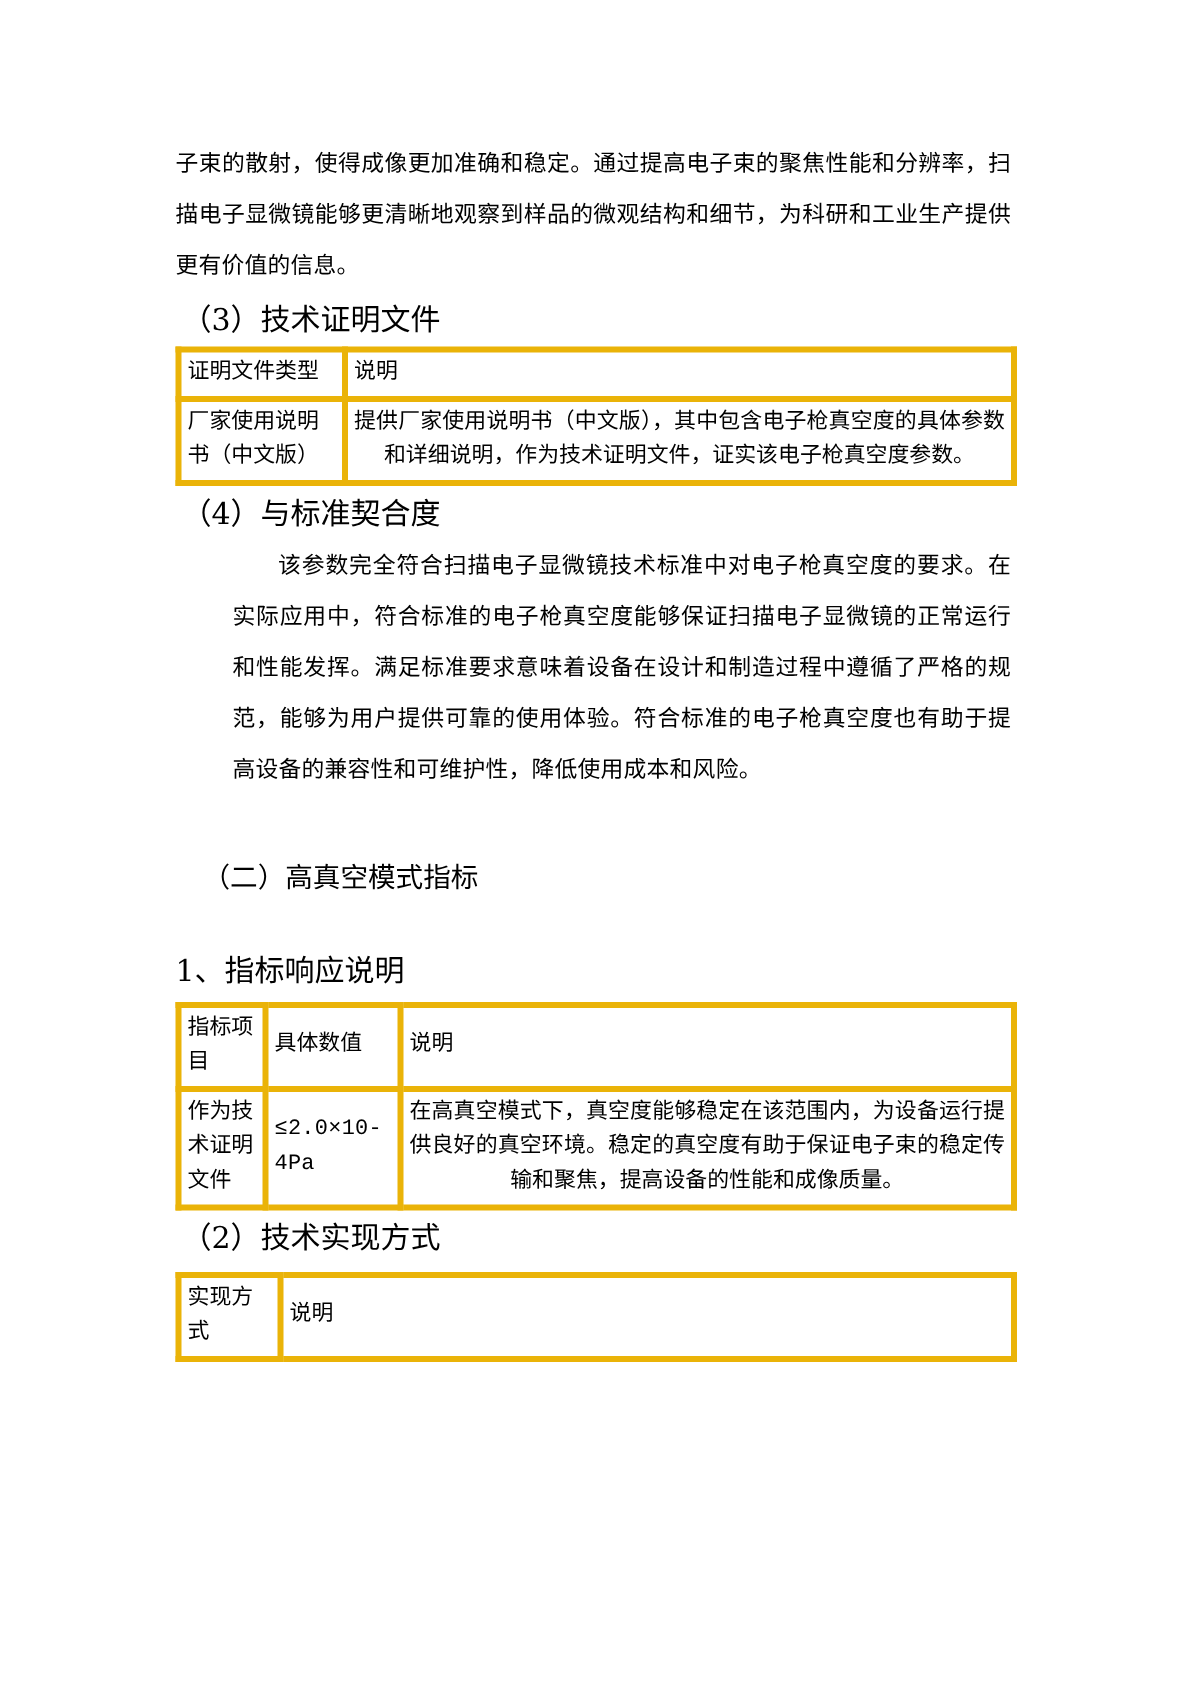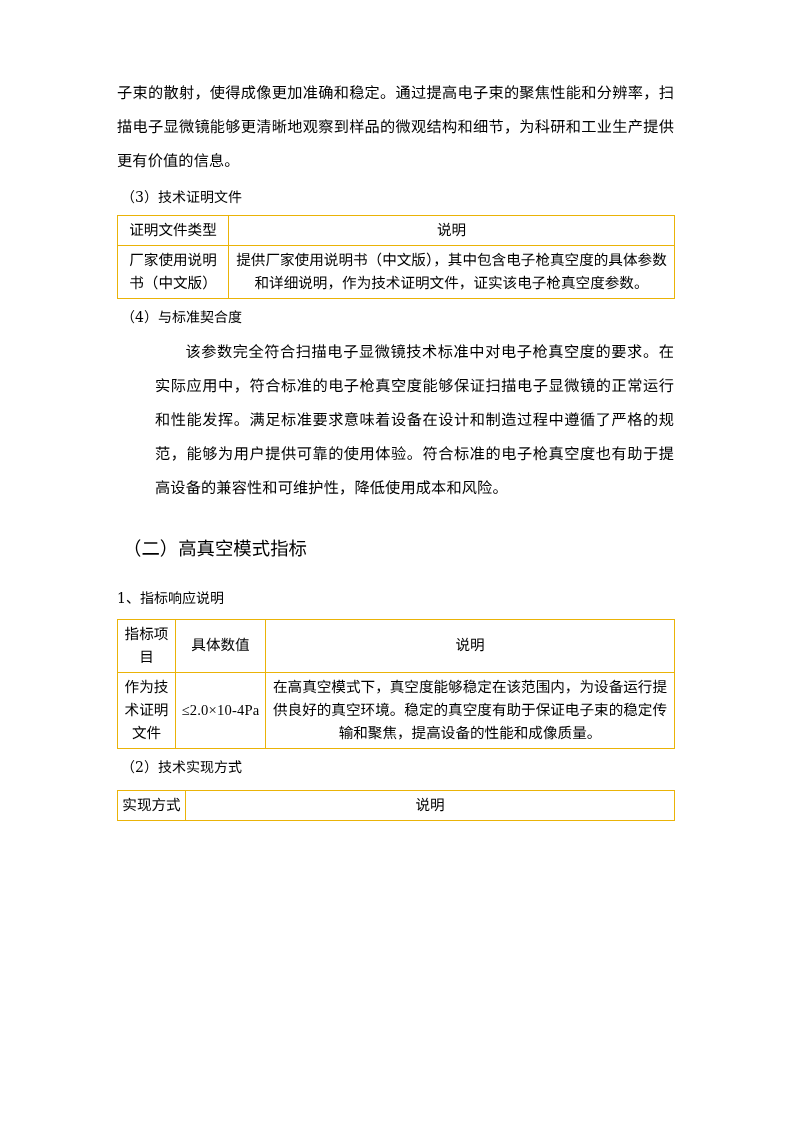--- a/index.html
+++ b/index.html
@@ -18,21 +18,21 @@
     width: 793px;
     height: 1122px;
     margin: 0 auto;
     background: #ffffff;
     overflow: hidden;
     box-sizing: border-box;
   }
   .content {
     position: absolute;
     left: 117px;
-    top: 76px;
+    top: 92px;
     width: 557px;
   }
 
   
   .para {
     font-size: 15.2px;
     line-height: 34.2px;
     text-align: justify;
     text-justify: inter-ideograph;
     margin: 0;
@@ -40,56 +40,55 @@
     font-family: "DejaVu Serif", "Liberation Serif", serif;
   }
   .para.indent {
     text-indent: 2em;
     margin-left: 38px;
   }
   .para.flush {
     text-indent: 0;
   }
   .list-line {
-    font-size: 14px;
+    font-size: 20px;
     line-height: 30px;
     margin: 0;
     text-indent: 0;
     white-space: nowrap;
     font-family: "DejaVu Serif", "Liberation Serif", serif;
   }
   .list-line.pad {
     padding-left: 4px;
   }
 
   
   .section-heading {
     font-size: 18.4px;
     line-height: 40px;
-    margin: 0;
+    margin: 12px;
     padding-left: 6px;
     white-space: nowrap;
     font-family: "DejaVu Serif", "Liberation Serif", serif;
   }
 
   
   table.doc-table {
     border-collapse: collapse;
     width: 557px;
     table-layout: fixed;
     margin: 0;
   }
   table.doc-table td {
-    border: 1px solid #eab308;
+    border: 4px solid #eab308;
     padding: 3px 4px;
     font-size: 14.6px;
     line-height: 23px;
     vertical-align: middle;
-    text-align: center;
-    font-family: Liberation Serif, serif;
+    font-family: Liberation Mono, monospace;
     word-break: break-all;
   }
   td.just {
     text-align: justify;
     text-justify: inter-ideograph;
     text-align-last: center;
   }
   td.val {
     font-family: "DejaVu Sans Mono", "Liberation Mono", monospace;
     font-size: 13.4px;

